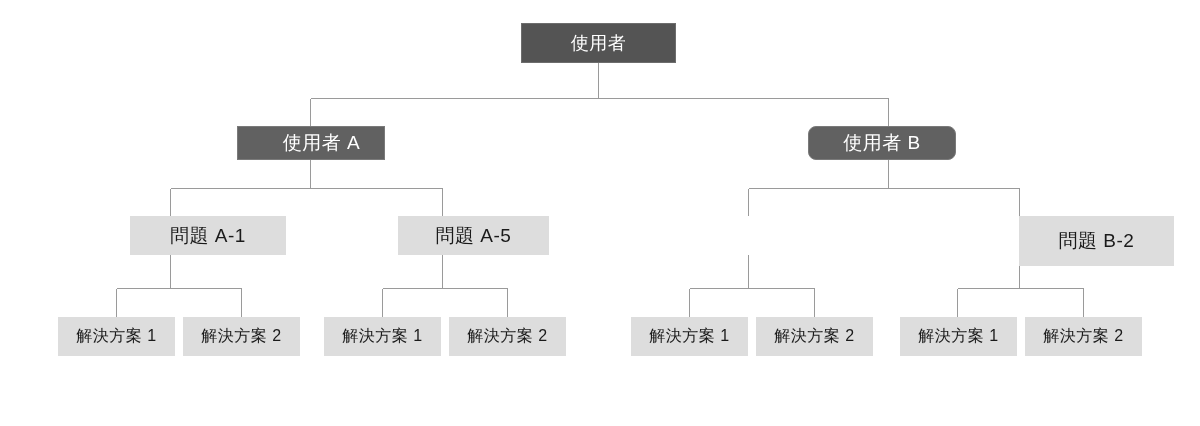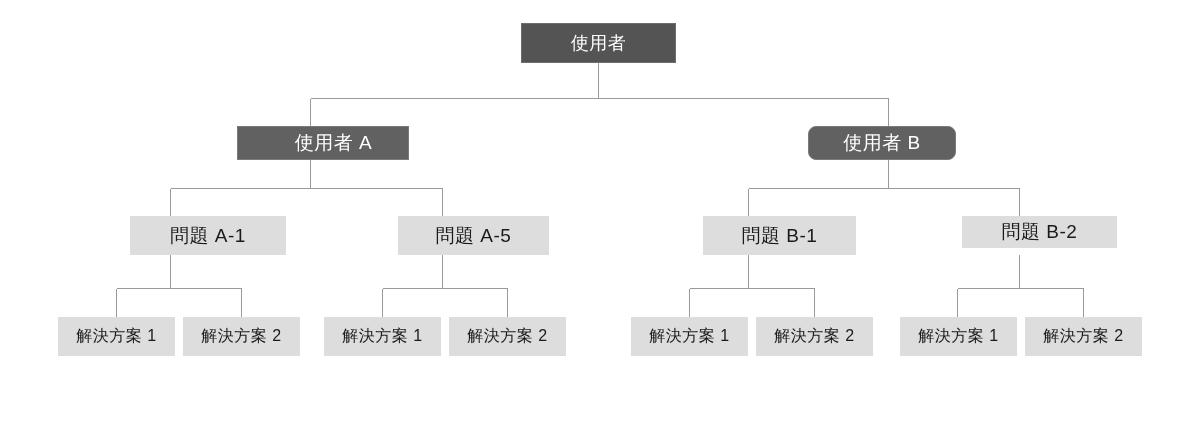--- a/index.html
+++ b/index.html
@@ -104,37 +104,34 @@
       <path d="M957.5,288.5 L1083.5,288.5"></path>
       <path d="M957.5,288.5 L957.5,317"></path>
       <path d="M1083.5,288.5 L1083.5,317"></path>
     </g>
   </svg>
 
   <div class="node level-root" style="left:521px; top:23px; width:155px; height:40px;">
     <span>使用者</span>
   </div>
 
-  <div class="node level-user" style="left:237px; top:126px; width:172px; height:34px;padding-left:21px;">
+  <div class="node level-user" style="left:237px; top:126px; width:148px; height:34px;padding-left:21px;">
     <span>使用者 A</span>
   </div>
   <div class="node level-user" style="left:808px; top:126px; width:148px; height:34px;border-radius:8px;">
     <span>使用者 B</span>
   </div>
 
   <div class="node level-issue" style="left:99px; top:216px; width:156px; height:39px;">
     <span>問題 A-1</span>
   </div>
   <div class="node level-issue" style="left:367px; top:216px; width:151px; height:39px;">
     <span>問題 A-5</span>
   </div>
-  <div class="node level-issue" style="left:672px; top:216px; width:153px; height:39px;">
-    <span>問題 B-1</span>
-  </div>
-  <div class="node level-issue" style="left:931px; top:216px; width:155px; height:32px;">
+  <div class="node level-issue" style="left:988px; top:216px; width:155px; height:50px;">
     <span>問題 B-2</span>
   </div>
 
   <div class="node level-solution" style="left:58px; top:317px; width:117px; height:39px;">
     <span>解決方案 1</span>
   </div>
   <div class="node level-solution" style="left:183px; top:317px; width:117px; height:39px;">
     <span>解決方案 2</span>
   </div>
   <div class="node level-solution" style="left:324px; top:317px; width:117px; height:39px;">

